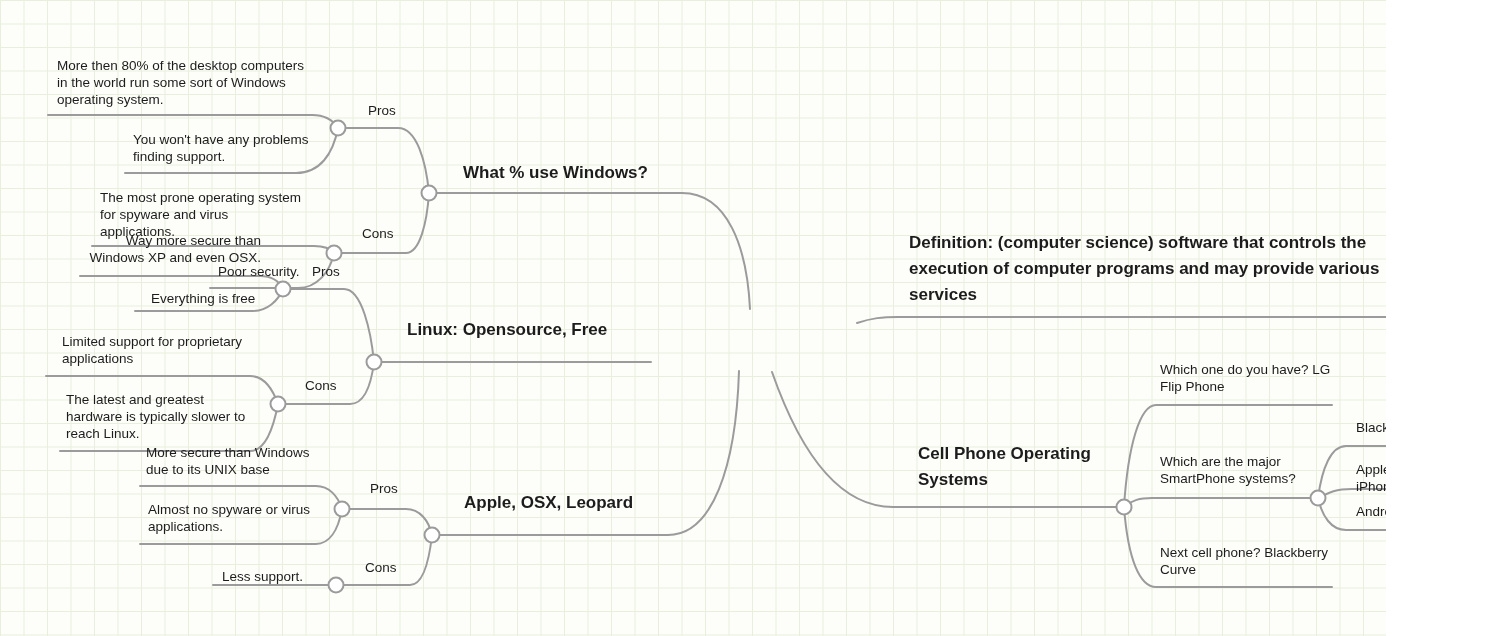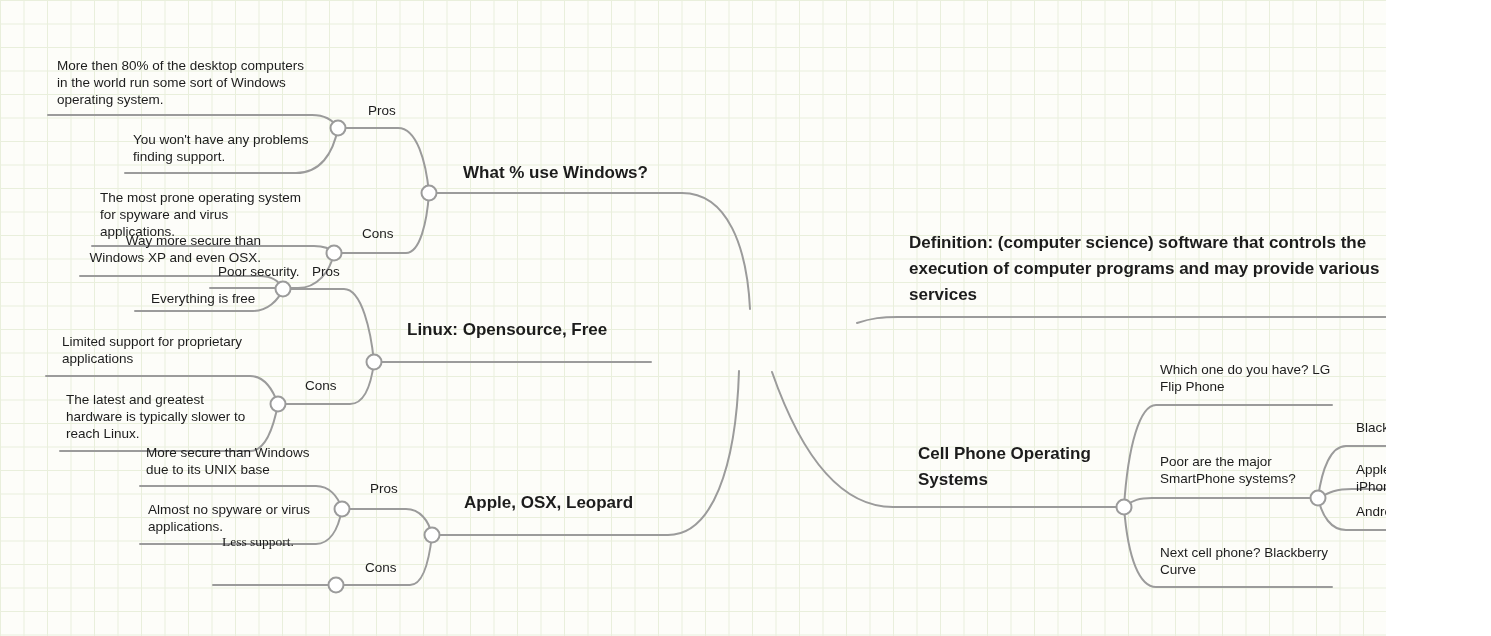--- a/index.html
+++ b/index.html
@@ -91,28 +91,28 @@
   <div class="label child" style="left:151px; top:290px;">Everything is free</div>
   <div class="label child" style="left:312px; top:263px;">Pros</div>
   <div class="label child" style="left:62px; top:333px; width:190px;">Limited support for proprietary applications</div>
   <div class="label child" style="left:305px; top:377px;">Cons</div>
   <div class="label child" style="left:66px; top:391px; width:190px;">The latest and greatest hardware is typically slower to reach Linux.</div>
   <div class="label title" style="left:407px; top:317px;">Linux: Opensource, Free</div>
 
   <div class="label child" style="left:146px; top:444px; width:170px;">More secure than Windows due to its UNIX base</div>
   <div class="label child" style="left:148px; top:501px; width:175px;">Almost no spyware or virus applications.</div>
   <div class="label child" style="left:370px; top:480px;">Pros</div>
-  <div class="label child" style="left:222px; top:533px;font-family:Liberation Serif, serif;">Less support.</div>
+  <div class="label child" style="left:222px; top:568px;">Less support.</div>
   <div class="label child" style="left:365px; top:559px;">Cons</div>
   <div class="label title" style="left:464px; top:490px;">Apple, OSX, Leopard</div>
 
   <div class="label title" style="left:893px; top:230px; width:525px;padding-left:16px;">Definition: (computer science) software that controls the execution of computer programs and may provide various services</div>
 
   <div class="label title" style="left:918px; top:441px; width:185px;">Cell Phone Operating Systems</div>
   <div class="label child" style="left:1160px; top:361px; width:175px;">Which one do you have? LG Flip Phone</div>
-  <div class="label child" style="left:1160px; top:453px; width:145px;">Poor are the major SmartPhone systems?</div>
+  <div class="label child" style="left:1160px; top:453px; width:145px;">Which are the major SmartPhone systems?</div>
   <div class="label child" style="left:1160px; top:544px; width:180px;">Next cell phone? Blackberry Curve</div>
   <div class="label child" style="left:1356px; top:419px;">Blackberry</div>
   <div class="label child" style="left:1356px; top:461px;">Apple iPhone</div>
   <div class="label child" style="left:1356px; top:503px;">Android</div>
 
 
 </div>
 
 </body></html>

